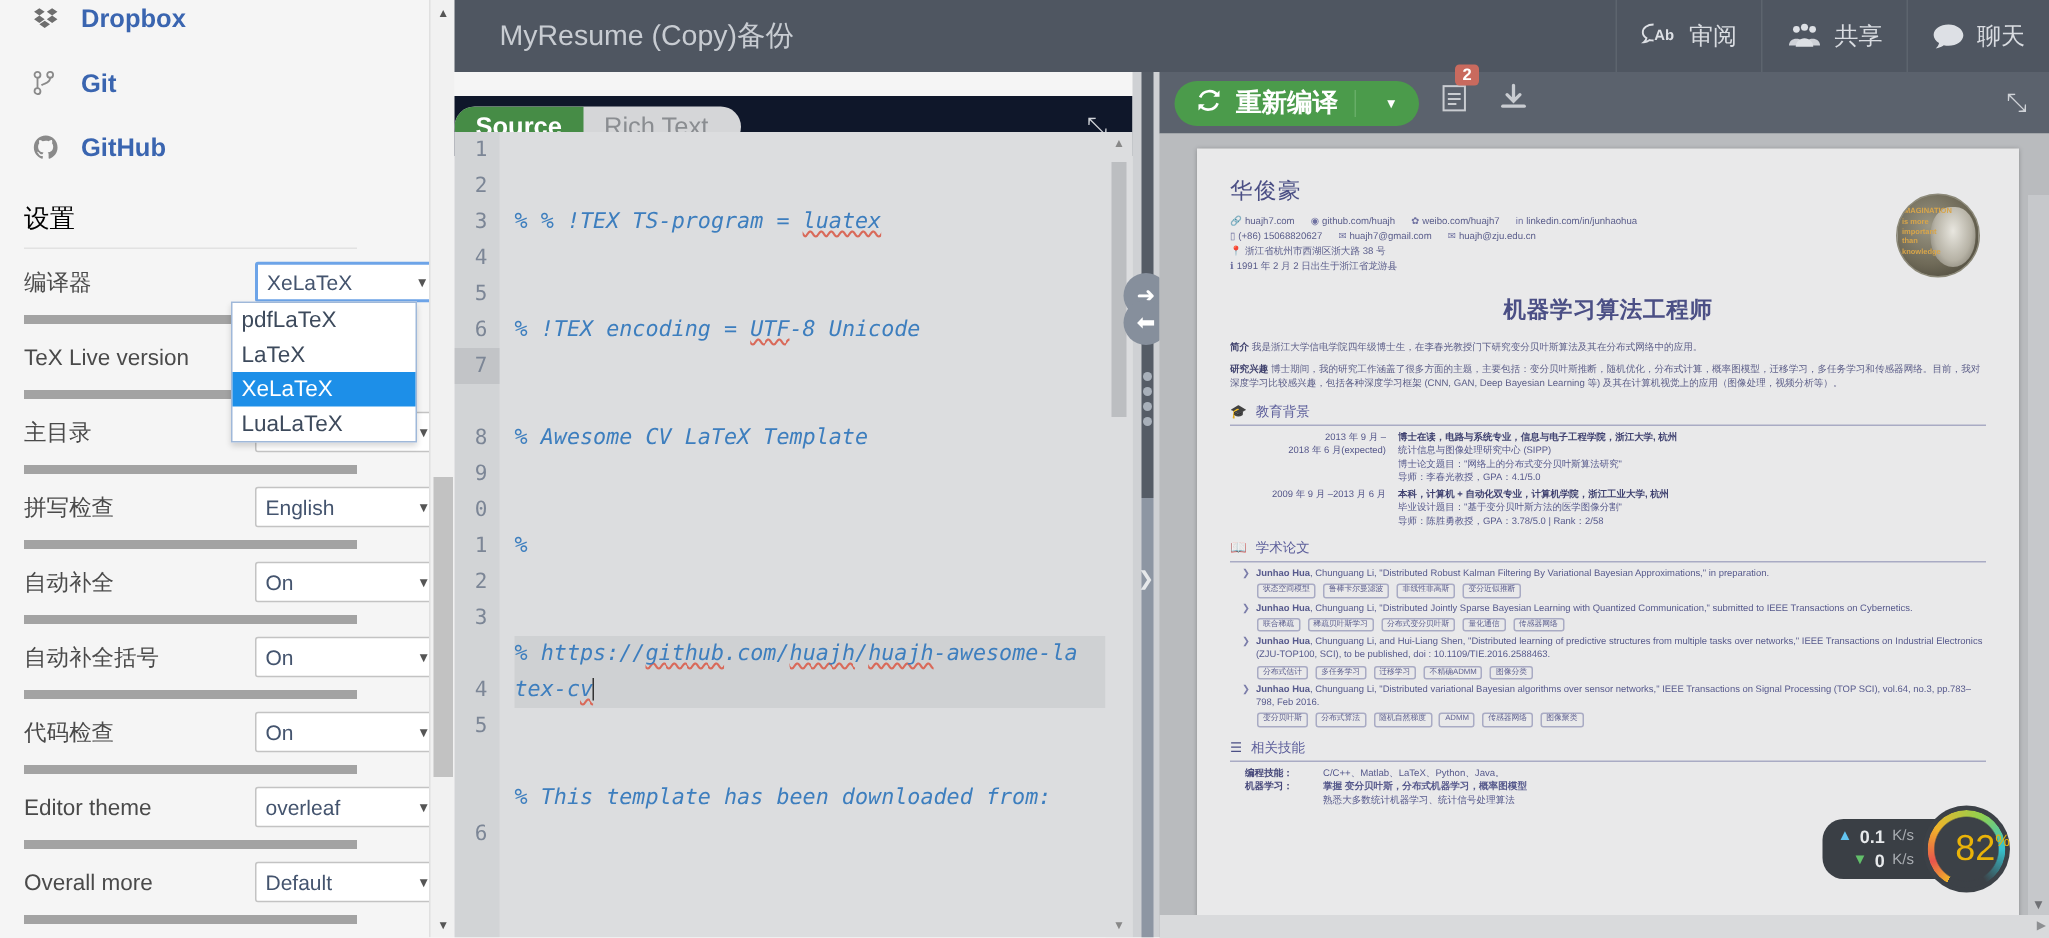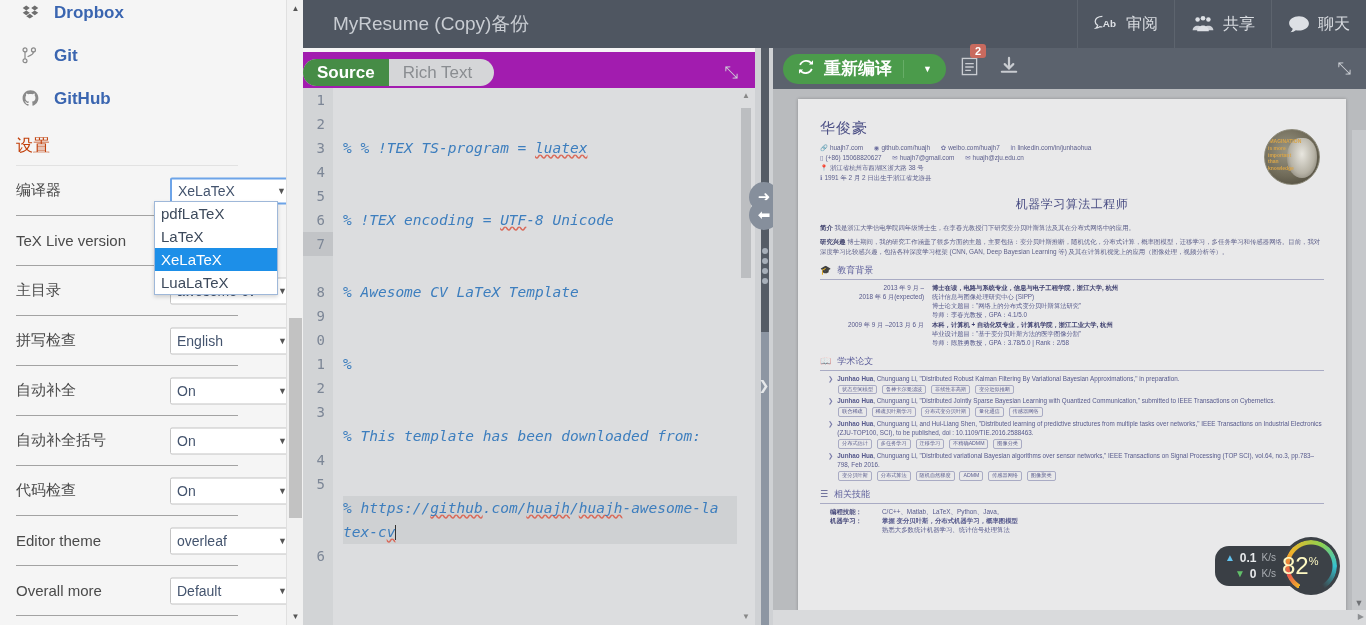--- a/index.html
+++ b/index.html
@@ -19,27 +19,27 @@
   }
   .sb-inner { position:absolute; left:0; top:0; width:254px; }
   .sb-link {
     display:flex; align-items:center; height:43px; padding-left:22px;
     color:#3a65b0; font-size:17px; font-weight:bold;
   }
   .sb-link .ico { width:32px; display:inline-flex; align-items:center;
      color:#8a8a8a; font-size:15px; }
   .sb-link .lbl { color:#3a65b0; }
   .sb-section-title {
-    color:#c2410c; font-size:17px; padding:14px 0 8px 16px;
+    color:#000000; font-size:17px; padding:14px 0 8px 16px;
     border-bottom:1px solid #e2e2e2; margin:0 16px 0 16px;
     padding-left:0;
   }
   .sb-row {
     display:flex; align-items:center; justify-content:flex-start;
-    height:50px; margin:0 16px; border-bottom:1px solid #a3a3a3;
+    height:50px; margin:0 16px; border-bottom:6px solid #a3a3a3;
     position:relative;
   }
   .sb-row .rlabel {
     font-size:15px; color:#4a4a4a; width:138px; flex:none;
   }
   .sb-sel {
     position:absolute; left:154px; top:50%; transform:translateY(-50%);
     width:124px; height:27px; background:#fff;
     border:1px solid #c3c3c3; border-radius:2px;
     display:flex; align-items:center; padding:0 6px;
@@ -81,22 +81,22 @@
   .tn-btn {
     display:flex; align-items:center; gap:8px; padding:0 16px;
     color:#d9dce1; font-size:16px;
     border-left:1px solid #5d646e;
   }
   .tn-btn .glyph { display:inline-flex; align-items:center; font-size:19px; color:#dde0e5; }
   .tn-btn.submit .label { font-weight:bold; font-size:17px; }
 
   
   .editor-col { position:absolute; left:0; top:48px; width:452px; bottom:0; }
-  .ed-toolbar { position:absolute; left:0; top:4px; right:0; height:40px;
-    background:#a21caf; }
+  .ed-toolbar { position:absolute; left:0; top:16px; right:0; height:40px;
+    background:#0f172a; }
   .toggle-wrap { position:absolute; left:0; top:7px; height:27px;
     background:#d5d6d8; border-radius:14px; display:flex; align-items:stretch;
     padding:0; overflow:hidden; }
   .tg { display:flex; align-items:center; padding:0 14px; font-size:17px; }
   .tg.on { background:#468c46; color:#fff; font-weight:bold; }
   .tg.off { color:#8a8d91; padding-right:22px; }
   .expand-ico { position:absolute; right:16px; top:11px; color:#d0d3d8;
     font-size:17px; transform:scaleX(-1); }
 
   .code-area { position:absolute; left:0; top:40px; right:0; bottom:0;
@@ -187,21 +187,21 @@
   .r-contact span.it { margin-right:9px; white-space:nowrap; }
   .r-photo { position:absolute; right:26px; top:30px; width:56px; height:56px;
     border-radius:50%; overflow:hidden;
     background:radial-gradient(circle at 40% 38%, #9a9684 0%, #6f6a58 55%, #3f3c31 100%);
     border:1px solid #8d8a7a; }
   .r-photo .pw { position:absolute; left:3px; top:8px; width:26px;
      font-size:5px; color:#d8a54a; font-weight:bold; line-height:1.35; }
   .r-photo .face { position:absolute; right:2px; top:8px; width:30px; height:40px;
      background:radial-gradient(ellipse at 50% 40%, #e8e6df 0%, #b6b2a5 58%, #6a665a 100%);
      border-radius:45% 45% 50% 50%; }
-  .r-title { text-align:center; font-size:12px; font-weight:normal;
+  .r-title { text-align:center; font-size:15px; font-weight:bold;
      color:#4b4f85; margin:14px 0 9px 0; letter-spacing:.5px; }
   .r-para { font-size:6.4px; line-height:1.5; margin-bottom:5px; color:#5d5f89; }
   .r-para b { color:#42446f; }
   .sec-head { display:flex; align-items:center; gap:6px;
     font-size:9px; color:#5d5f9b; margin:7px 0 2px 0; }
   .sec-head .si { font-size:9px; color:#4b4f85; }
   .sec-rule { border-bottom:1px solid #a9abc4; margin-bottom:3px; }
   .edu-row { display:flex; gap:8px; font-size:6.3px; margin-bottom:1px; }
   .edu-date { width:104px; text-align:right; flex:none; color:#54568a; }
   .edu-body { flex:1; }
@@ -221,22 +221,22 @@
   .net-pill { background:#3a3f45; border-radius:14px; color:#e7e9eb;
      padding:4px 34px 4px 10px; font-size:12px; margin-right:-28px; }
   .net-line { display:flex; align-items:center; gap:5px; line-height:16px;
      justify-content:flex-end; }
   .net-line .ar { font-size:10px; }
   .net-line .ar.up { color:#63c4f0; }
   .net-line .ar.dn { color:#62c06a; }
   .net-line .v { font-weight:bold; }
   .net-line .u { color:#a9adb2; font-size:10px; }
   .net-circle { position:relative; width:58px; height:58px; border-radius:50%;
-     background:#3c4147; display:flex; align-items:center; justify-content:flex-start;
-     color:#fef9c3; }
+     background:#3c4147; display:flex; align-items:center; justify-content:flex-end;
+     color:#eab308; }
   .net-circle .ring { position:absolute; inset:3px; border-radius:50%;
      background:conic-gradient(from 210deg,#f0b429 0deg,#e8554d 40deg,#f0b429 95deg,#8fd14f 175deg,#36c2cf 240deg,#3c4147 300deg,#3c4147 360deg);
      -webkit-mask: radial-gradient(circle, transparent 21px, #000 22px);
              mask: radial-gradient(circle, transparent 21px, #000 22px); }
   .net-circle .pct { position:relative; font-size:24px; }
   .net-circle .pct sup { font-size:11px; }
 </style>
 </head>
 <body>
 
@@ -439,22 +439,22 @@
           <div class="ln">6</div>
           <div class="ln"></div>
           <div class="ln"></div>
         </div>
 
         <div class="code">
           <div class="l cmt">% % !TEX TS-program = <span class="sq">luatex</span></div>
           <div class="l cmt">% !TEX encoding = <span class="sq">UTF</span>-8 Unicode</div>
           <div class="l cmt">% Awesome CV LaTeX Template</div>
           <div class="l cmt">%</div>
+          <div class="l cmt cur">% https://<span class="sq">github</span>.com/<span class="sq">huajh</span>/<span class="sq">huajh</span>-awesome-la<br>tex-c<span class="sq">v</span><span class="caret-bar"></span></div>
           <div class="l cmt">% This template has been downloaded from:</div>
-          <div class="l cmt cur">% https://<span class="sq">github</span>.com/<span class="sq">huajh</span>/<span class="sq">huajh</span>-awesome-la<br>tex-c<span class="sq">v</span><span class="caret-bar"></span></div>
           
           
           
           
           
           
           
           
           
         </div>

